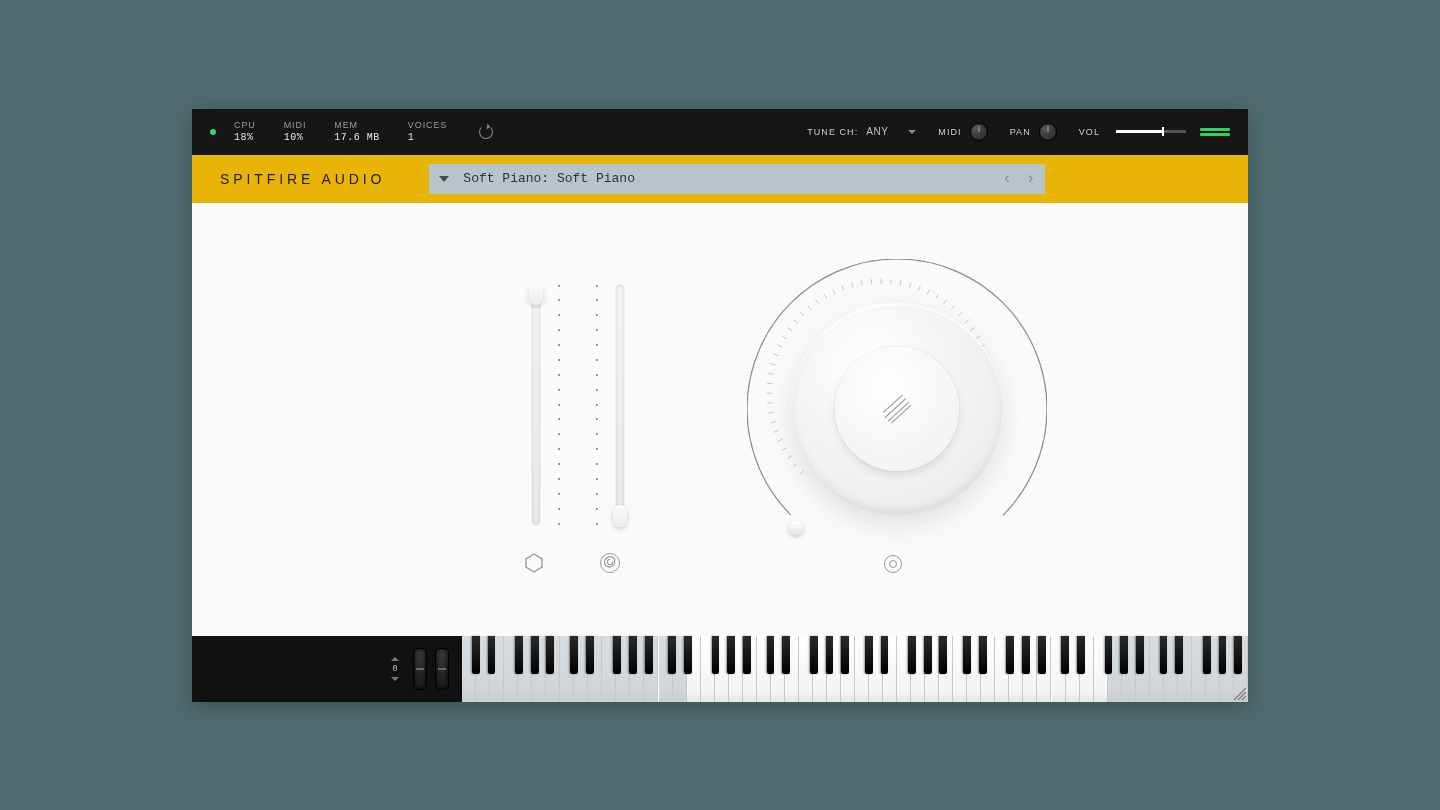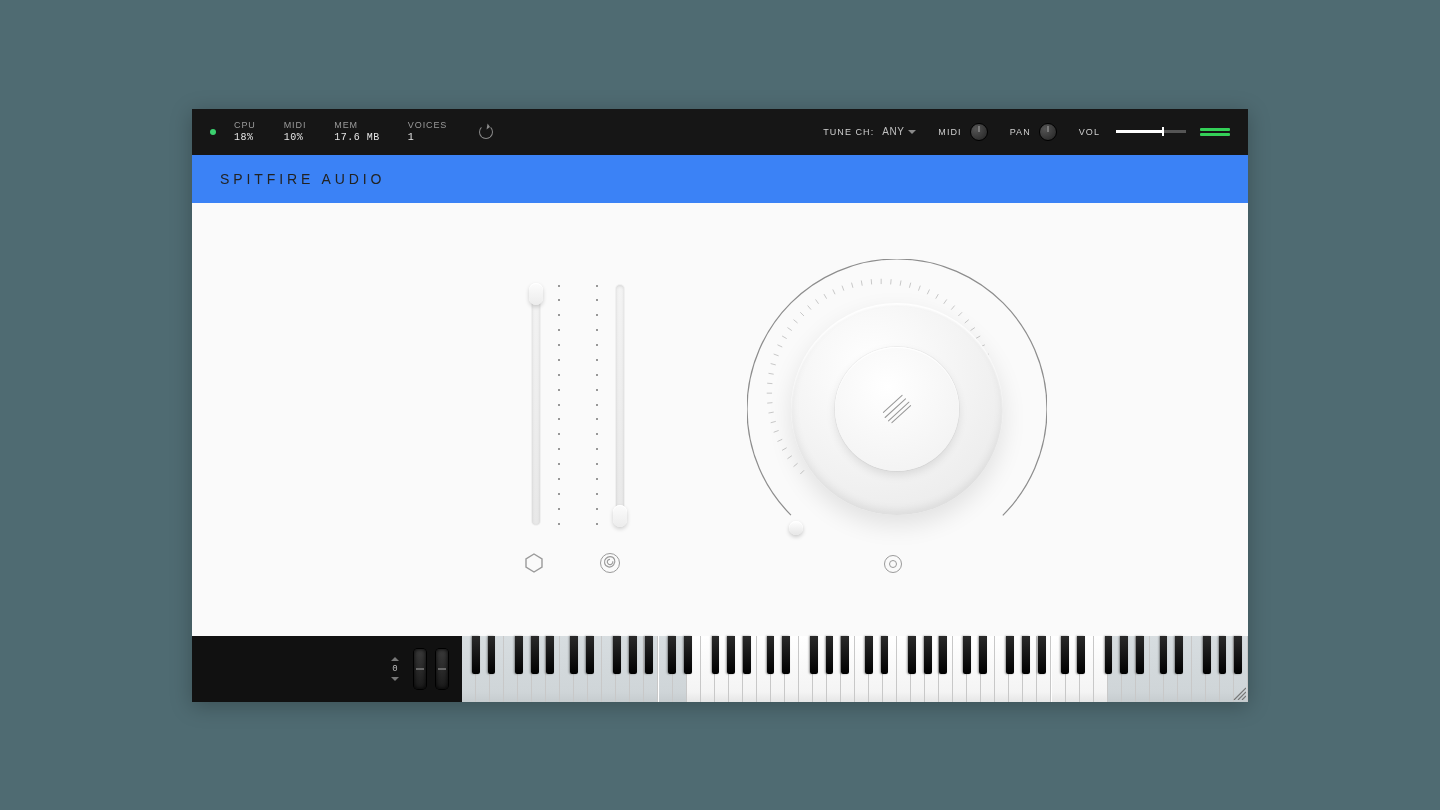--- a/index.html
+++ b/index.html
@@ -36,21 +36,21 @@
     position: relative; cursor: pointer; margin-left: 4px;
   }
   .reload-icon::after {
     content:""; position:absolute; top:-2px; right:-1px;
     border: 3px solid transparent; border-left-color:#8a8a8a;
     transform: rotate(10deg);
   }
   .spacer { flex: 1; }
   .ctl { display:flex; align-items:center; margin-left: 22px; color:#cfcfcf; }
   .ctl .label { font-size: 9px; letter-spacing:.12em; margin-right:8px; color:#cfcfcf; }
-  .sel { color:#bfbfbf; font-size:10px; margin-right:4px; }
+  .sel { color:#bfbfbf; font-size:10px; margin-right:20px; }
   .chev-down {
     width:0;height:0;border-left:4px solid transparent;border-right:4px solid transparent;
     border-top:4px solid #8a8a8a;
   }
   .knob-mini {
     width:18px; height:18px; border-radius:50%;
     background: radial-gradient(circle at 30% 30%, #555, #222);
     border:1px solid #000; position:relative; cursor:pointer;
   }
   .knob-mini::after{
@@ -64,21 +64,21 @@
   .vol-thumb{ position:absolute; left:65%; top:-3px; width:2px; height:9px; background:#fff; }
   .meter{
     width:30px; height:8px; margin-left:14px;
     display:flex; flex-direction:column; gap:2px;
   }
   .meter div{ height:3px; background:linear-gradient(to right,#34d058,#34d058); border-radius:1px; }
 
   
   .brand-row{
     height: 48px; display:flex; align-items:center; padding: 0 28px;
-    background:#3b82f6;
+    background:#eab308;
   }
   .brand{ font-size:14px; letter-spacing:.28em; color:#222; font-weight:500; }
   .preset{
     margin-left: 44px; flex:1; max-width: 616px; height:30px;
     background:#b6c4cb; display:flex; align-items:center;
     padding: 0 10px; font-family:"Courier New",monospace; font-size:13px;
     color:#333; position:relative;
   }
   .preset .chev{
     width:0;height:0;border-left:5px solid transparent;border-right:5px solid transparent;
@@ -278,20 +278,28 @@
       </span>
       <span class="meter">
           <div></div>
           <div></div>
         </span>
     </div>
   </div>
 
   <div class="brand-row">
     <div class="brand">SPITFIRE AUDIO</div>
+    <div class="preset">
+      <span class="chev"></span>
+      <span>Soft Piano: Soft Piano</span>
+      <span class="nav">
+        <span>‹</span>
+        <span>›</span>
+      </span>
+    </div>
   </div>
 
   <div class="main">
 
     <div class="sliders">
       <div class="vslider s1">
         <div class="dots">
             <i></i>
             <i></i>
             <i></i>

